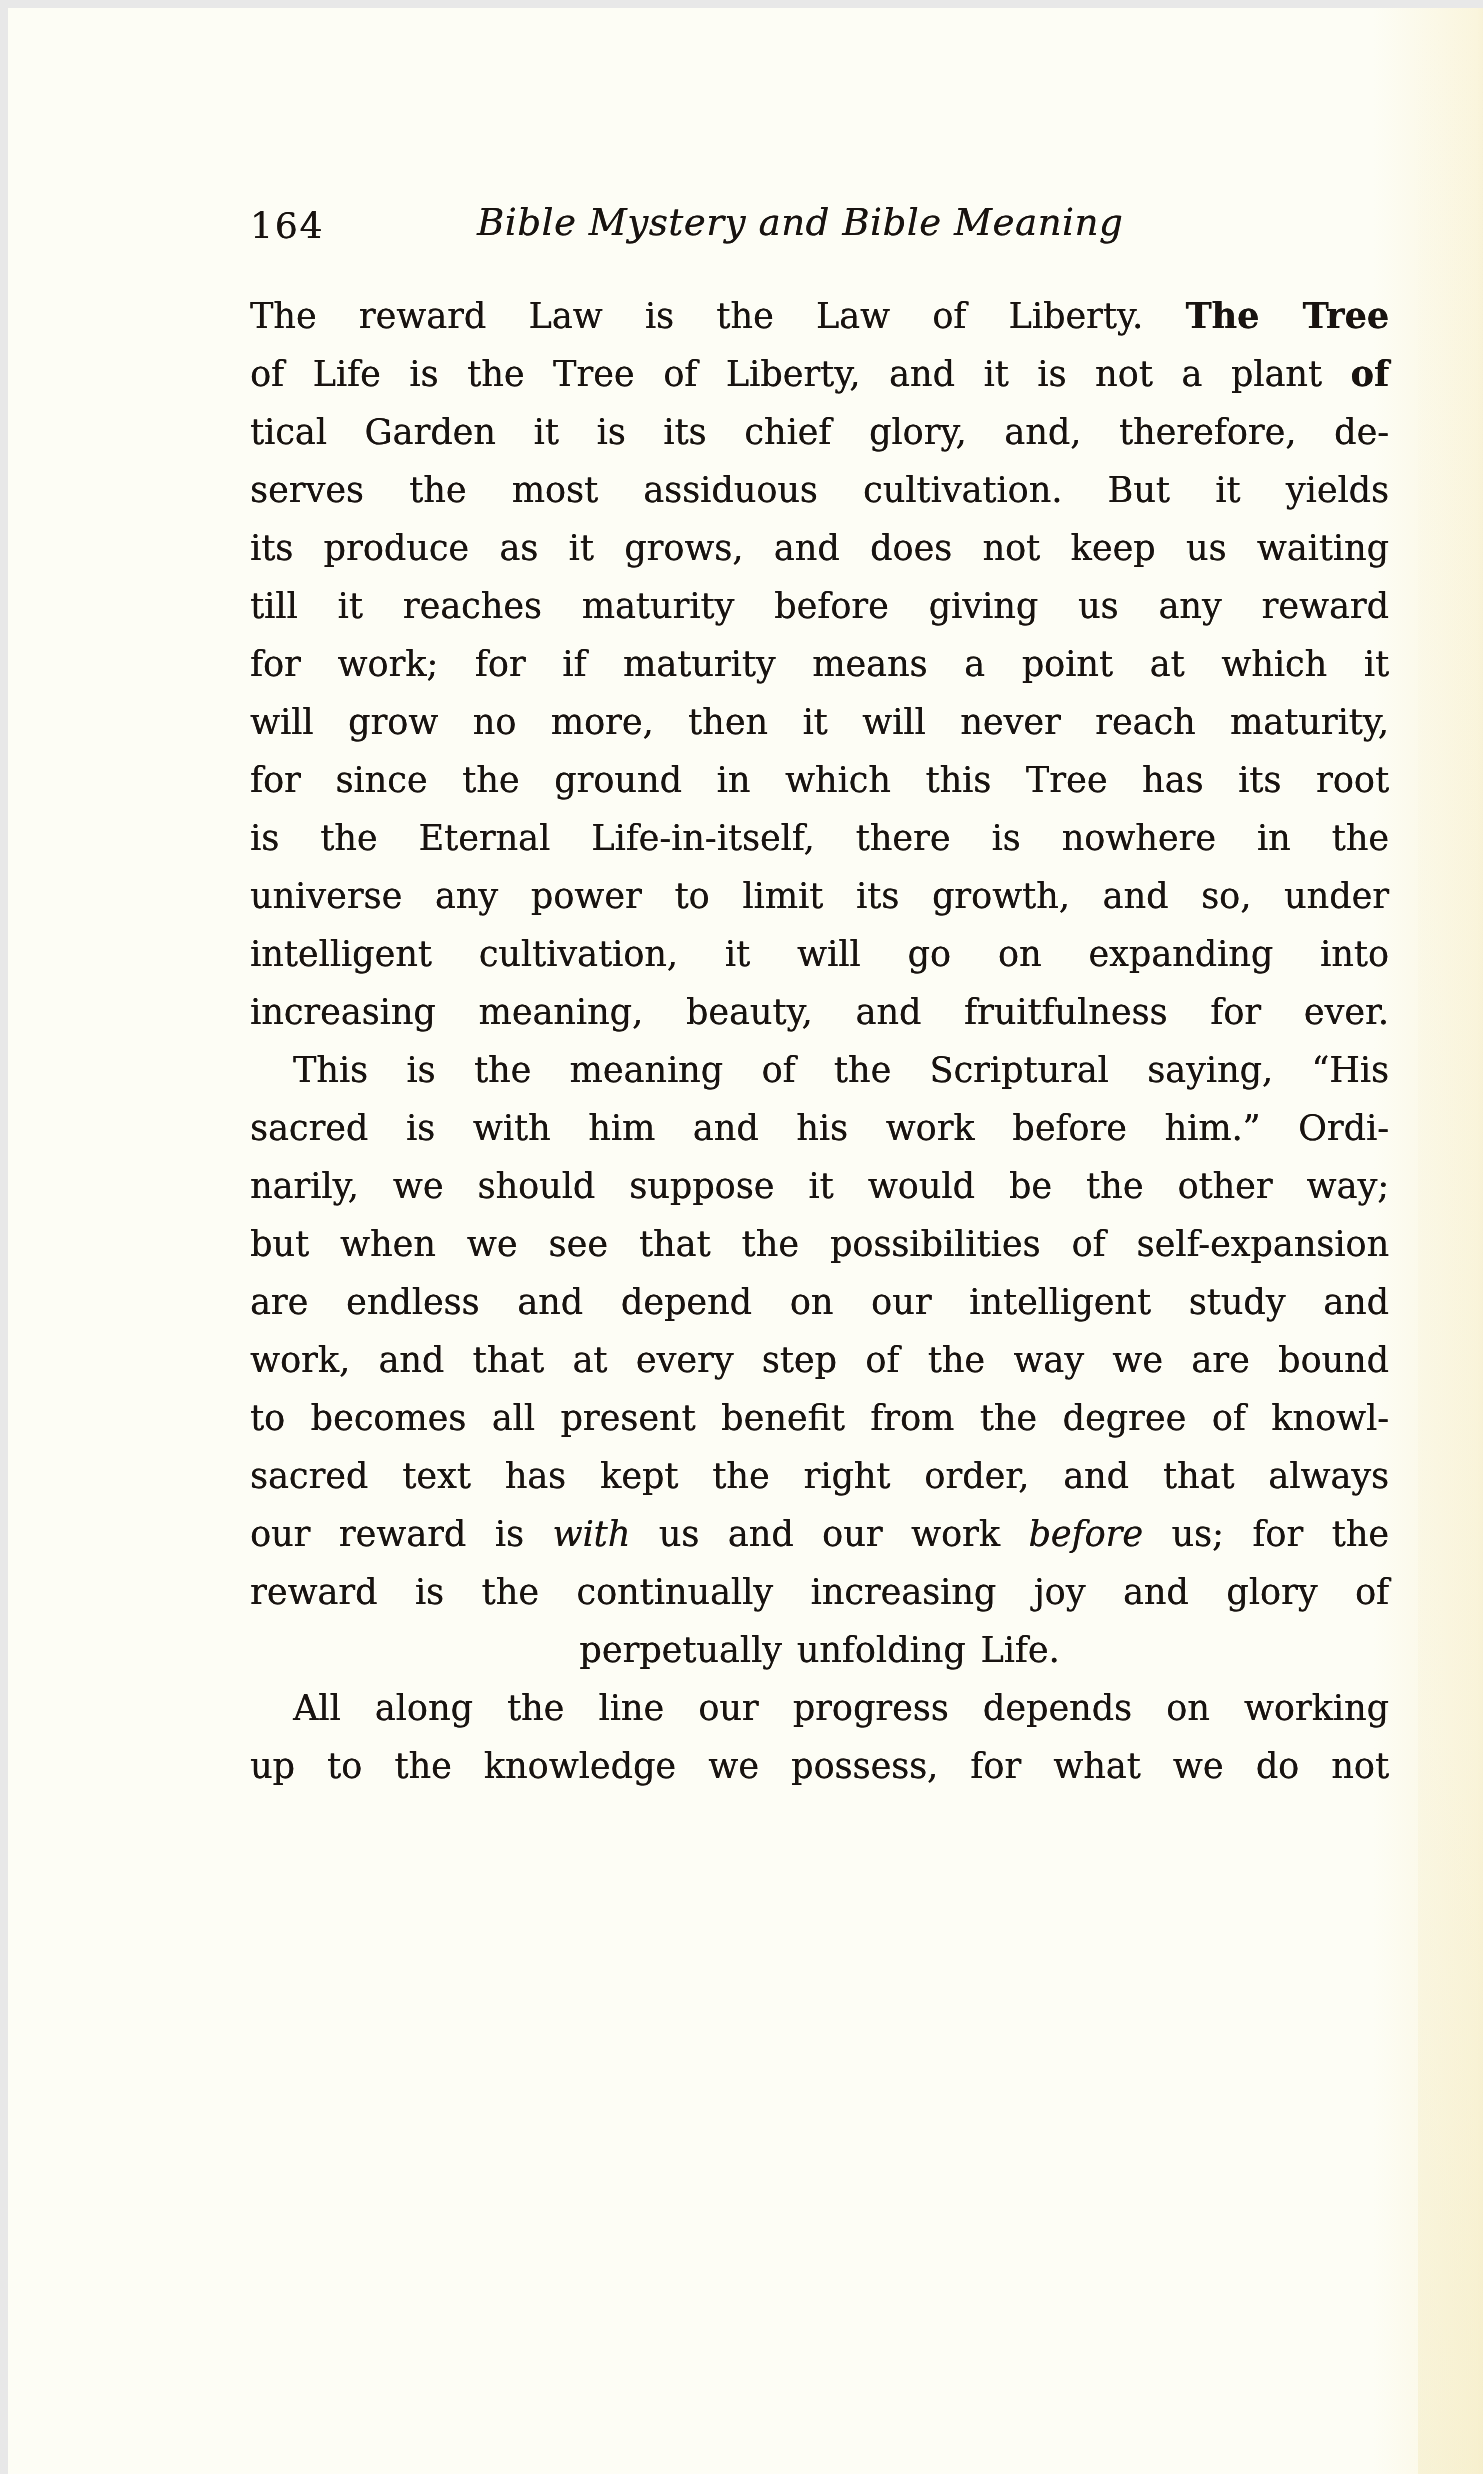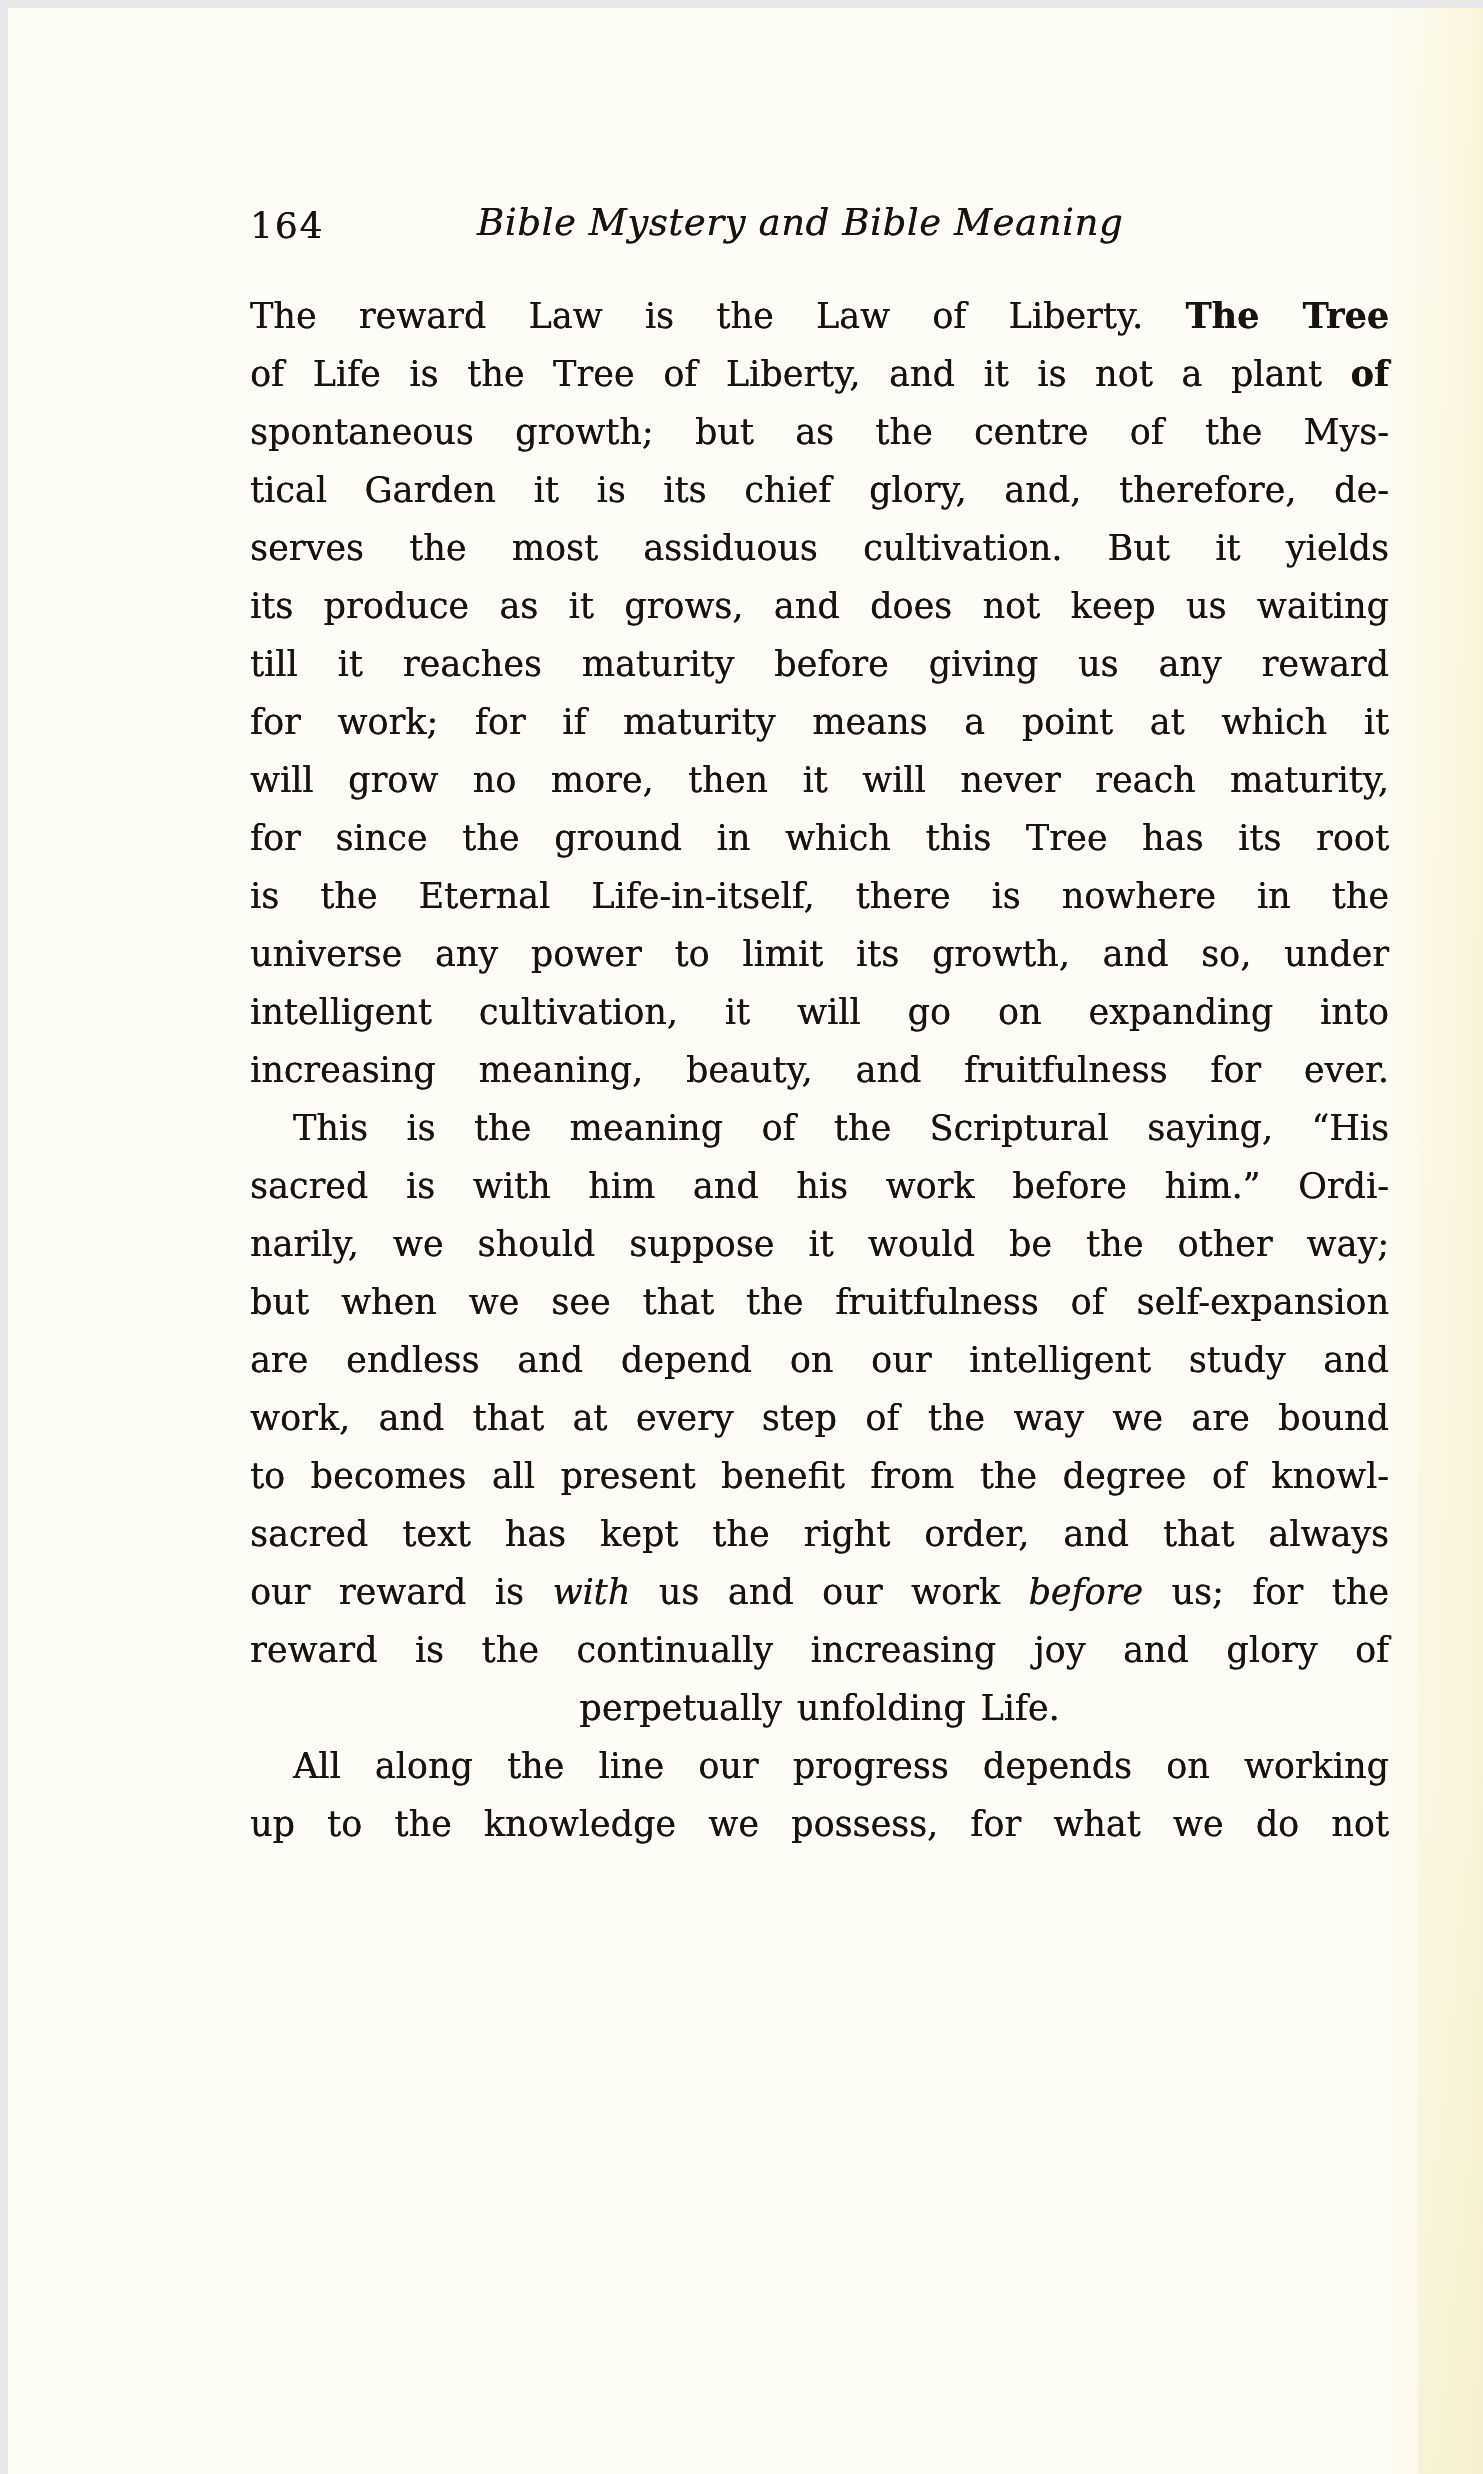--- a/index.html
+++ b/index.html
@@ -83,36 +83,35 @@
   <div class="edge-shade"></div>
 
   <div class="header">
     <span class="page-number">164</span>
     <span class="running-head">Bible Mystery and Bible Meaning</span>
   </div>
 
   <div class="text-block">
       <div class="line just"><span>The reward Law is the Law of Liberty. </span><span class="bd">The Tree</span></div>
       <div class="line just"><span>of Life is the Tree of Liberty, and it is not a plant </span><span class="bd">of</span></div>
-      <div class="line just"><span>spontaneous growth; but as the centre of the Mys-</span></div>
       <div class="line just"><span>tical Garden it is its chief glory, and, therefore, de-</span></div>
       <div class="line just"><span>serves the most assiduous cultivation. But it yields</span></div>
       <div class="line just"><span>its produce as it grows, and does not keep us waiting</span></div>
       <div class="line just"><span>till it reaches maturity before giving us any reward</span></div>
       <div class="line just"><span>for work; for if maturity means a point at which it</span></div>
       <div class="line just"><span>will grow no more, then it will never reach maturity,</span></div>
       <div class="line just"><span>for since the ground in which this Tree has its root</span></div>
       <div class="line just"><span>is the Eternal Life-in-itself, there is nowhere in the</span></div>
       <div class="line just"><span>universe any power to limit its growth, and so, under</span></div>
       <div class="line just"><span>intelligent cultivation, it will go on expanding into</span></div>
       <div class="line just"><span>increasing meaning, beauty, and fruitfulness for ever.</span></div>
       <div class="line just indent"><span>This is the meaning of the Scriptural saying, “His</span></div>
       <div class="line just"><span>sacred is with him and his work before him.” Ordi-</span></div>
       <div class="line just"><span>narily, we should suppose it would be the other way;</span></div>
-      <div class="line just"><span>but when we see that the fruitfulness of self-expansion</span></div>
+      <div class="line just"><span>but when we see that the possibilities of self-expansion</span></div>
       <div class="line just"><span>are endless and depend on our intelligent study and</span></div>
       <div class="line just"><span>work, and that at every step of the way we are bound</span></div>
       <div class="line just"><span>to becomes all present benefit from the degree of knowl-</span></div>
       <div class="line just"><span>sacred text has kept the right order, and that always</span></div>
       <div class="line just"><span>our reward is </span><span class="it">with</span><span> us and our work </span><span class="it">before</span><span> us; for the</span></div>
       <div class="line just"><span>reward is the continually increasing joy and glory of</span></div>
       <div class="line"><span>perpetually unfolding Life.</span></div>
       <div class="line just indent"><span>All along the line our progress depends on working</span></div>
       <div class="line just"><span>up to the knowledge we possess, for what we do not</span></div>
     </div>

